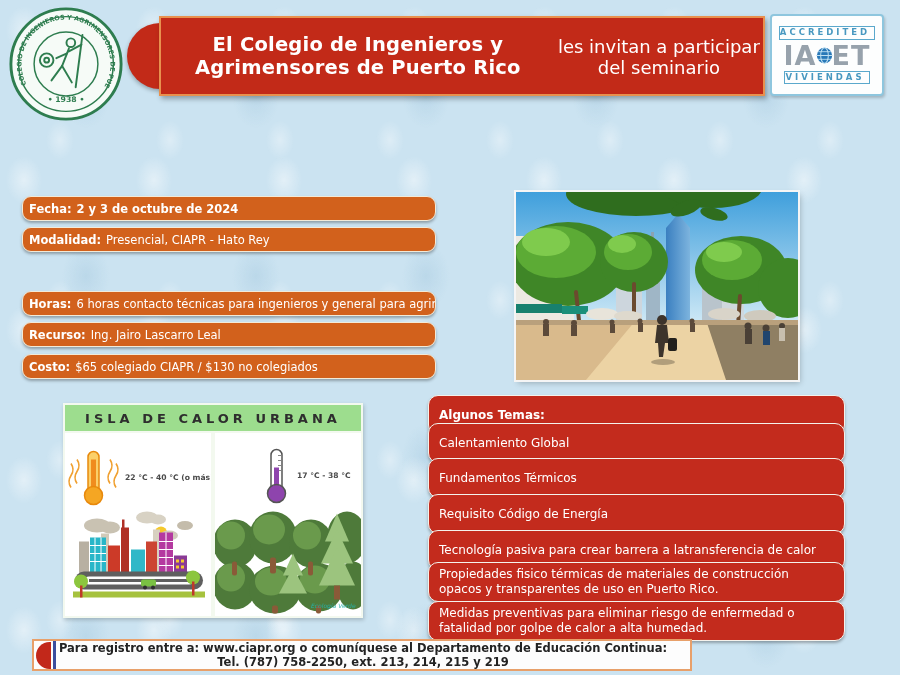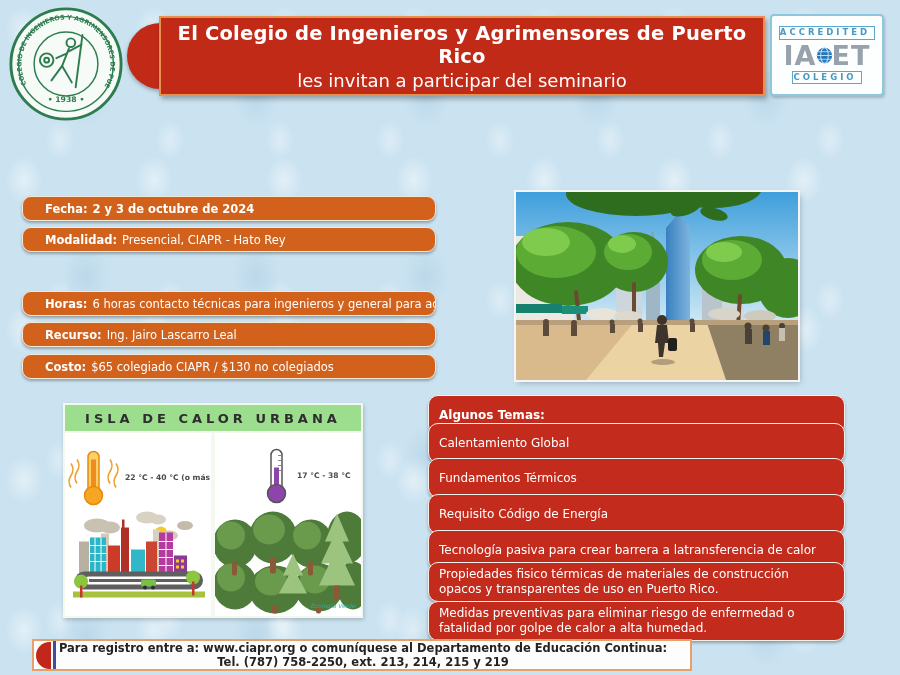--- a/index.html
+++ b/index.html
@@ -17,21 +17,21 @@
 
   
   .seal { position:absolute; left:8px; top:6px; width:116px; height:116px; }
   .banner-tab {
     position:absolute; left:127px; top:23px; width:66px; height:66px;
     background:#c22a18; border-radius:50%; box-shadow:0 2px 4px rgba(0,0,0,.3);
   }
   .banner {
     position:absolute; left:159px; top:16px; width:606px; height:80px;
     background:#c22a18; border:2px solid #e8914e; box-shadow:2px 3px 5px rgba(0,0,0,.3);
-    display:flex; flex-direction:column; align-items:center; justify-content:center;
+    display:flex; align-items:center; justify-content:center;
     color:#fff; text-align:center;
   }
   .banner .l1 { font-size:19.5px; font-weight:bold; letter-spacing:.2px; }
   .banner .l2 { font-size:18px; margin-top:2px; }
 
   .iacet {
     position:absolute; left:770px; top:14px; width:114px; height:82px;
     background:#fdfefe; border:2px solid #8ec6de; border-radius:4px;
     display:flex; flex-direction:column; align-items:center; justify-content:center; gap:2px;
     box-shadow:1px 2px 3px rgba(0,0,0,.2);
@@ -51,21 +51,21 @@
     box-shadow:0 3px 6px rgba(20,30,90,.45);
     display:flex; align-items:center; justify-content:center;
     color:#fff; font-size:16.5px; font-weight:600; letter-spacing:.3px; text-align:center;
   }
 
   
   .detail-bar {
     position:absolute; left:22px; width:414px; height:25px;
     background:#d2611c; border:1.5px solid #f2ead8; border-radius:9px;
     box-shadow:0 2px 3px rgba(0,0,0,.3);
-    display:flex; align-items:center; padding:0 22px;
+    display:flex; align-items:center; padding:0 6px;
     color:#fff; font-size:11.5px; white-space:nowrap; overflow:hidden;
   }
   .detail-bar .lbl { font-weight:bold; margin-right:5px; }
 
   
   .photo { position:absolute; left:516px; top:192px; width:282px; height:188px;
     box-shadow:0 0 0 2px #f5f5f5, 2px 3px 6px rgba(0,0,0,.25); }
 
   
   .infographic {
@@ -143,21 +143,21 @@
       <span>IA</span>
       <svg class="globe" viewBox="0 0 20 20">
         <circle cx="10" cy="10" r="9" fill="#2878b8"></circle>
         <ellipse cx="10" cy="10" rx="4.5" ry="9" fill="none" stroke="#bfe0f2" stroke-width="1.2"></ellipse>
         <line x1="1" y1="10" x2="19" y2="10" stroke="#bfe0f2" stroke-width="1.2"></line>
         <line x1="2.5" y1="5.5" x2="17.5" y2="5.5" stroke="#bfe0f2" stroke-width="1"></line>
         <line x1="2.5" y1="14.5" x2="17.5" y2="14.5" stroke="#bfe0f2" stroke-width="1"></line>
       </svg>
       <span>ET</span>
     </div>
-    <div class="small-box">COLEGIO</div>
+    <div class="small-box">VIVIENDAS</div>
   </div>
 
 
   <div class="detail-bar" style="top:196px">
     <span class="lbl">Fecha:</span>
     <span style="font-weight:bold">2 y 3 de octubre de 2024</span>
   </div>
   <div class="detail-bar" style="top:227px">
     <span class="lbl">Modalidad:</span>
     <span>Presencial, CIAPR - Hato Rey</span>

